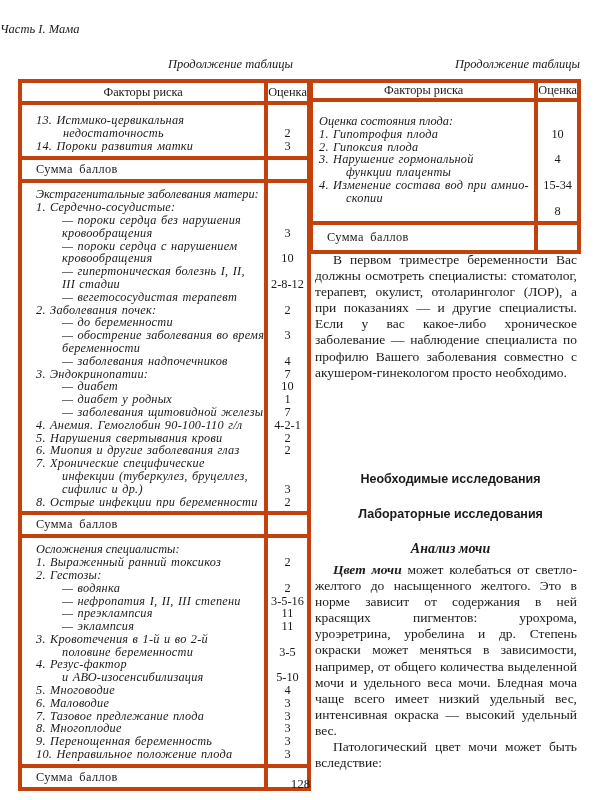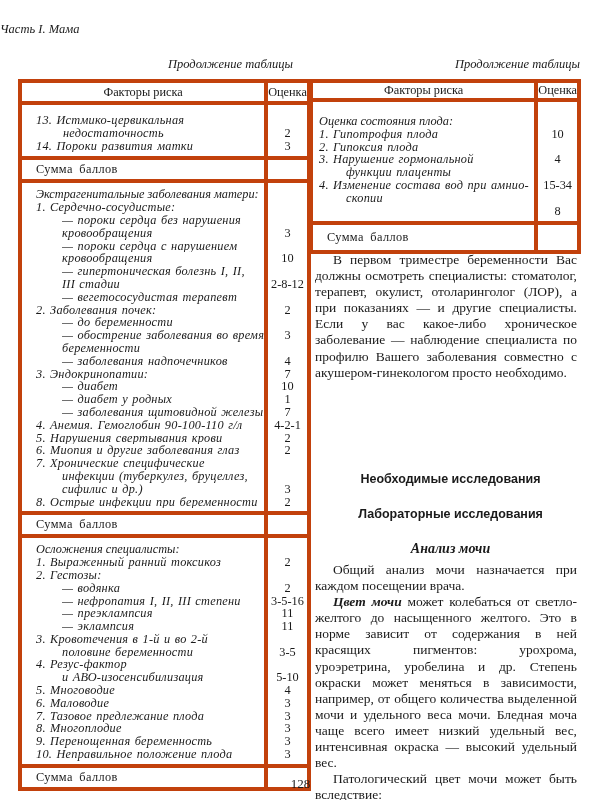--- a/index.html
+++ b/index.html
@@ -321,18 +321,17 @@
 
 <div class="abs body-text" style="top:252px">
   <p>В первом триместре беременности Вас должны осмотреть специалисты: стоматолог, терапевт, окулист, отоларинголог (ЛОР), а при показаниях — и другие специалисты. Если у вас какое-либо хроническое заболевание — наблюдение специалиста по профилю Вашего заболевания совместно с акушером-гинекологом просто необходимо.</p>
 </div>
 
 <div class="abs h-sans" style="top:472px">Необходимые исследования</div>
 <div class="abs h-sans" style="top:507px">Лабораторные исследования</div>
 <div class="abs h-italic" style="top:541px">Анализ мочи</div>
 
 <div class="abs body-text" style="top:562px">
-  <p>Общий анализ мочи назначается при каждом посещении врача.</p>
   <p><b><i>Цвет мочи</i></b><span> может колебаться от светло-желтого до насыщенного желтого. Это в норме зависит от содержания в ней красящих пигментов: урохрома, уроэретрина, уробелина и др. Степень окраски может меняться в зависимости, например, от общего количества выделенной мочи и удельного веса мочи. Бледная моча чаще всего имеет низкий удельный вес, интенсивная окраска — высокий удельный вес.</span></p>
   <p>Патологический цвет мочи может быть вследствие:</p>
 </div>
 
 <div class="abs page-num">128</div>
 
 </body></html>

